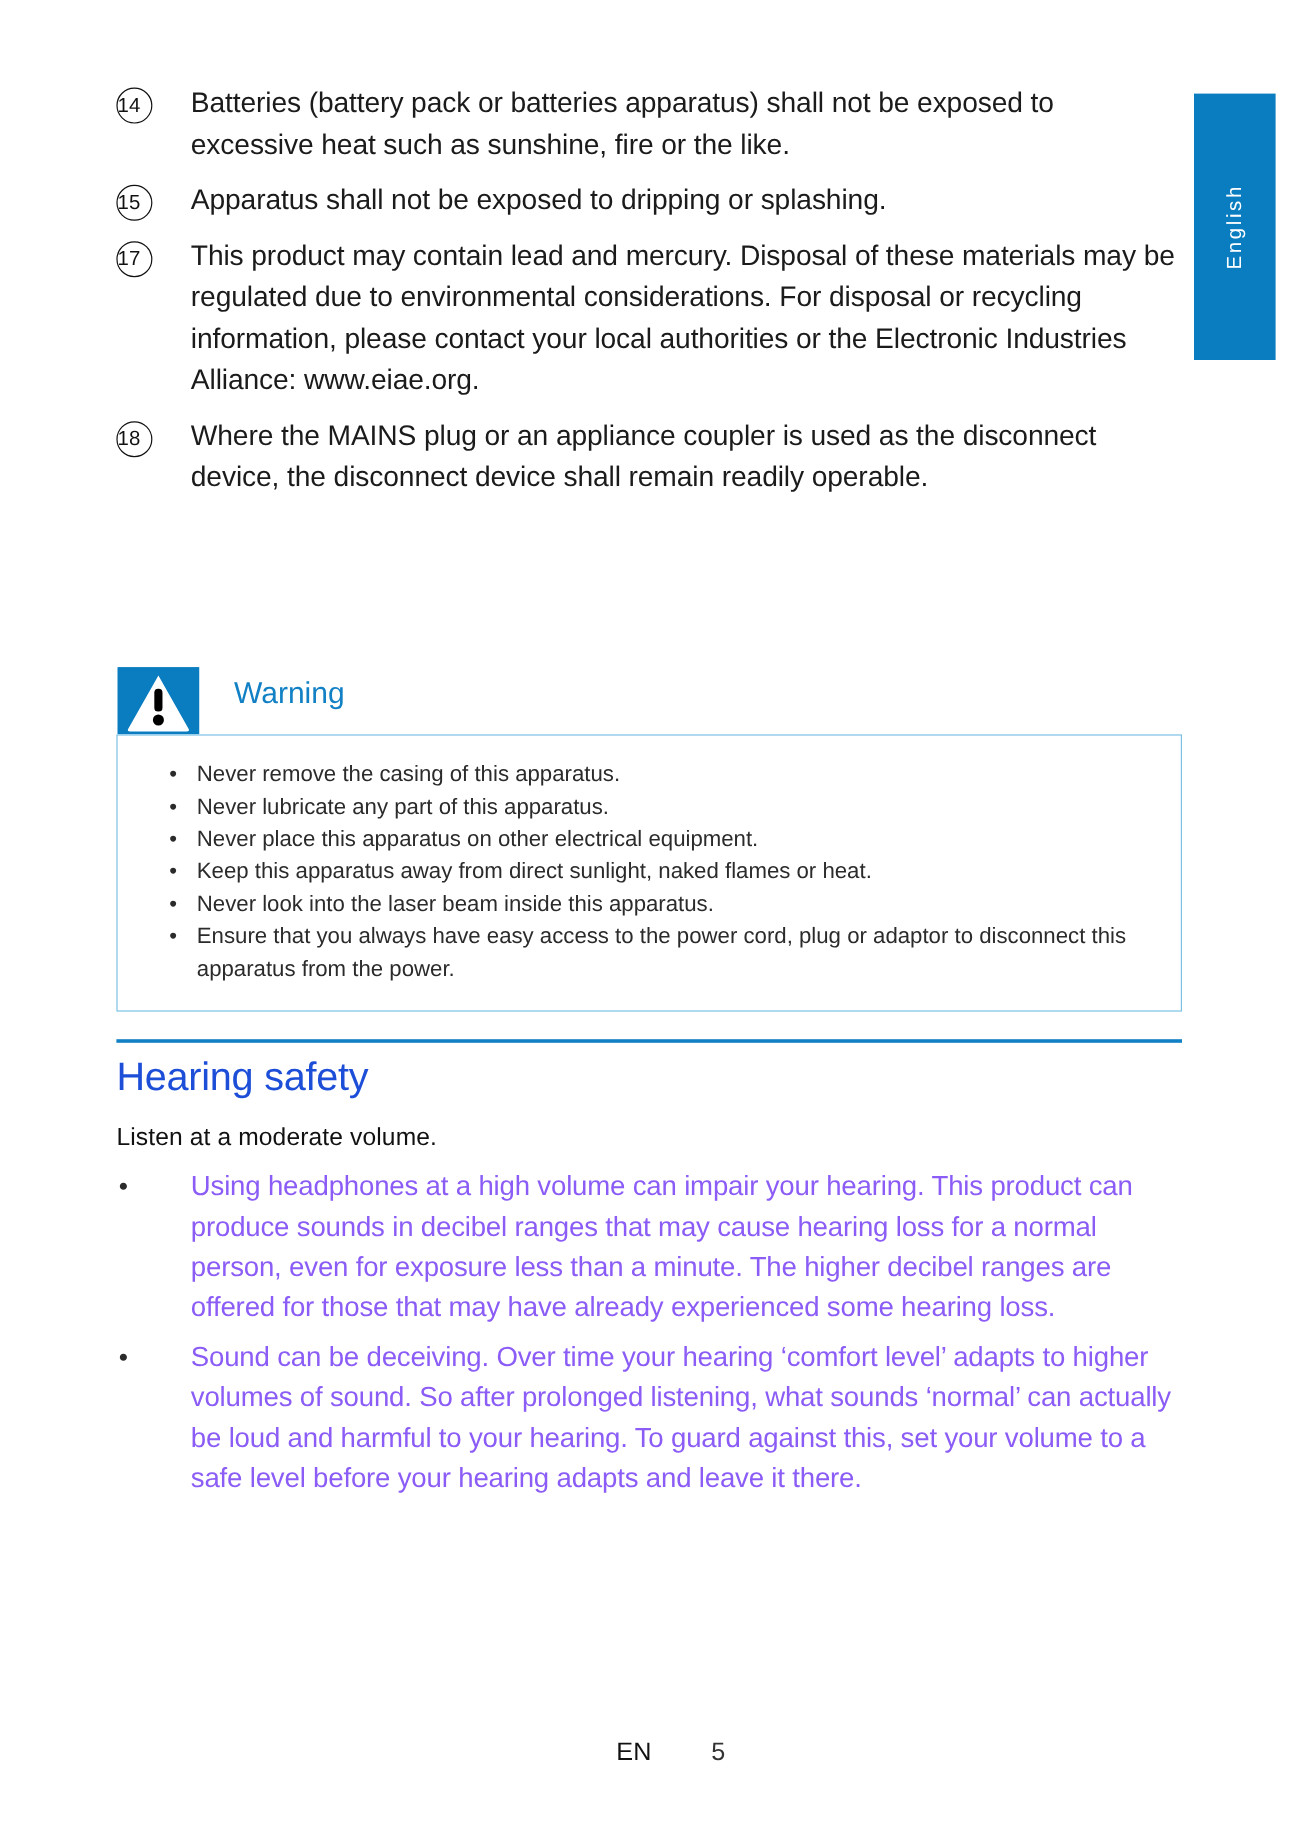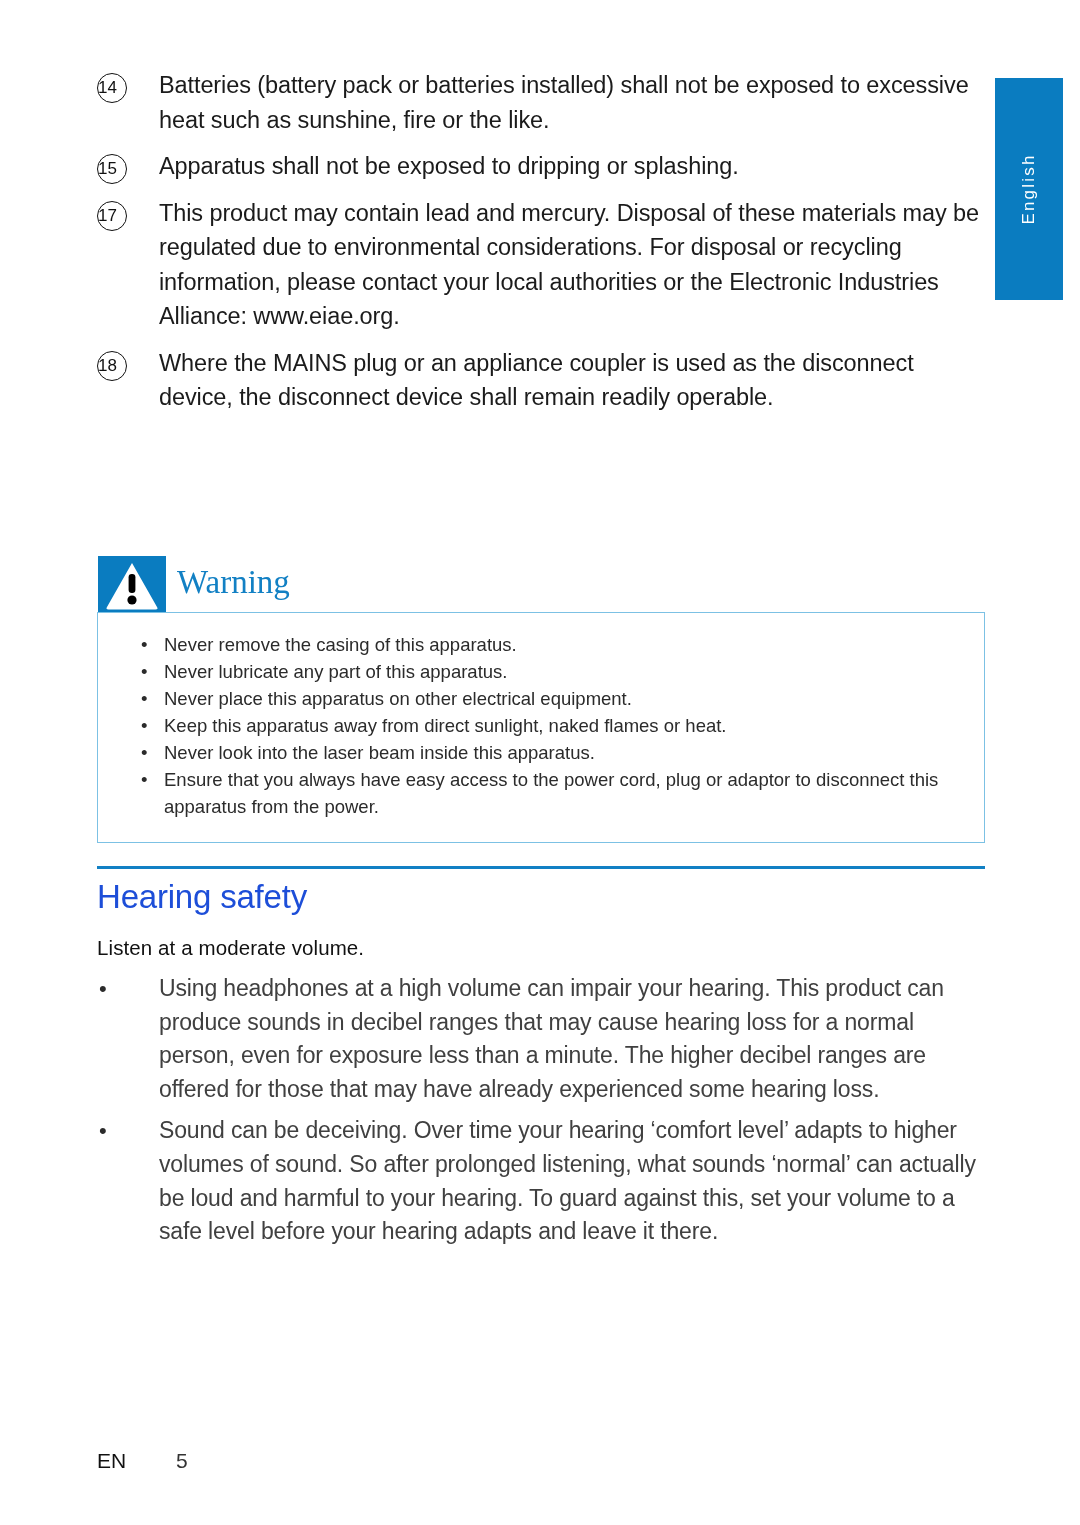--- a/index.html
+++ b/index.html
@@ -96,25 +96,25 @@
     position: absolute;
     left: 1px;
     top: 0;
     width: 68px;
     height: 56px;
     background: #0a7cc0;
   }
   .warn-icon svg { display: block; }
   .warning-title {
     position: absolute;
-    left: 80px;
+    left: 98px;
     top: 8px;
-    font-size: 33px;
+    font-size: 25px;
     color: #1280c4;
-    font-family: Liberation Serif, serif;
+    font-family: Liberation Sans, sans-serif;
   }
   .warning-box {
     position: relative;
     border: 1.4px solid #7cc1e4;
     box-sizing: border-box;
     padding: 18px 22px 22px 22px;
     min-height: 204px;
     background: #ffffff;
   }
   .warning-box ul {
@@ -183,51 +183,51 @@
     position: absolute;
     left: 2px;
     top: 0;
     font-size: 22px;
     line-height: 33.6px;
     color: #2b2b2b;
   }
   .bullet-text {
     font-size: 23px;
     line-height: 33.6px;
-    color: #404040;
+    color: #8b5cf6;
     letter-spacing: -0.15px;
   }
 
   
   .footer {
     position: absolute;
-    left: 0;
+    left: 18px;
     top: 1449px;
     width: 888px;
-    text-align: left;
+    text-align: center;
     font-size: 21px;
     color: #111111;
   }
   .footer .lang-code { margin-right: 44px; }
   .footer .page-no { color: #333333; }
 </style>
 </head>
 <body>
 
 <div class="lang-tab">
   <span class="lang-tab-label">English</span>
 </div>
 
 <div class="page">
 
   <div class="num-list">
 
     <div class="num-item">
       <span class="num-badge">14</span>
-      <span class="num-text">Batteries (battery pack or batteries installed) shall not be exposed to excessive heat such as sunshine, fire or the like.</span>
+      <span class="num-text">Batteries (battery pack or batteries apparatus) shall not be exposed to excessive heat such as sunshine, fire or the like.</span>
     </div>
 
     <div class="num-item">
       <span class="num-badge">15</span>
       <span class="num-text">Apparatus shall not be exposed to dripping or splashing.</span>
     </div>
 
 
     <div class="num-item">
       <span class="num-badge">17</span>

